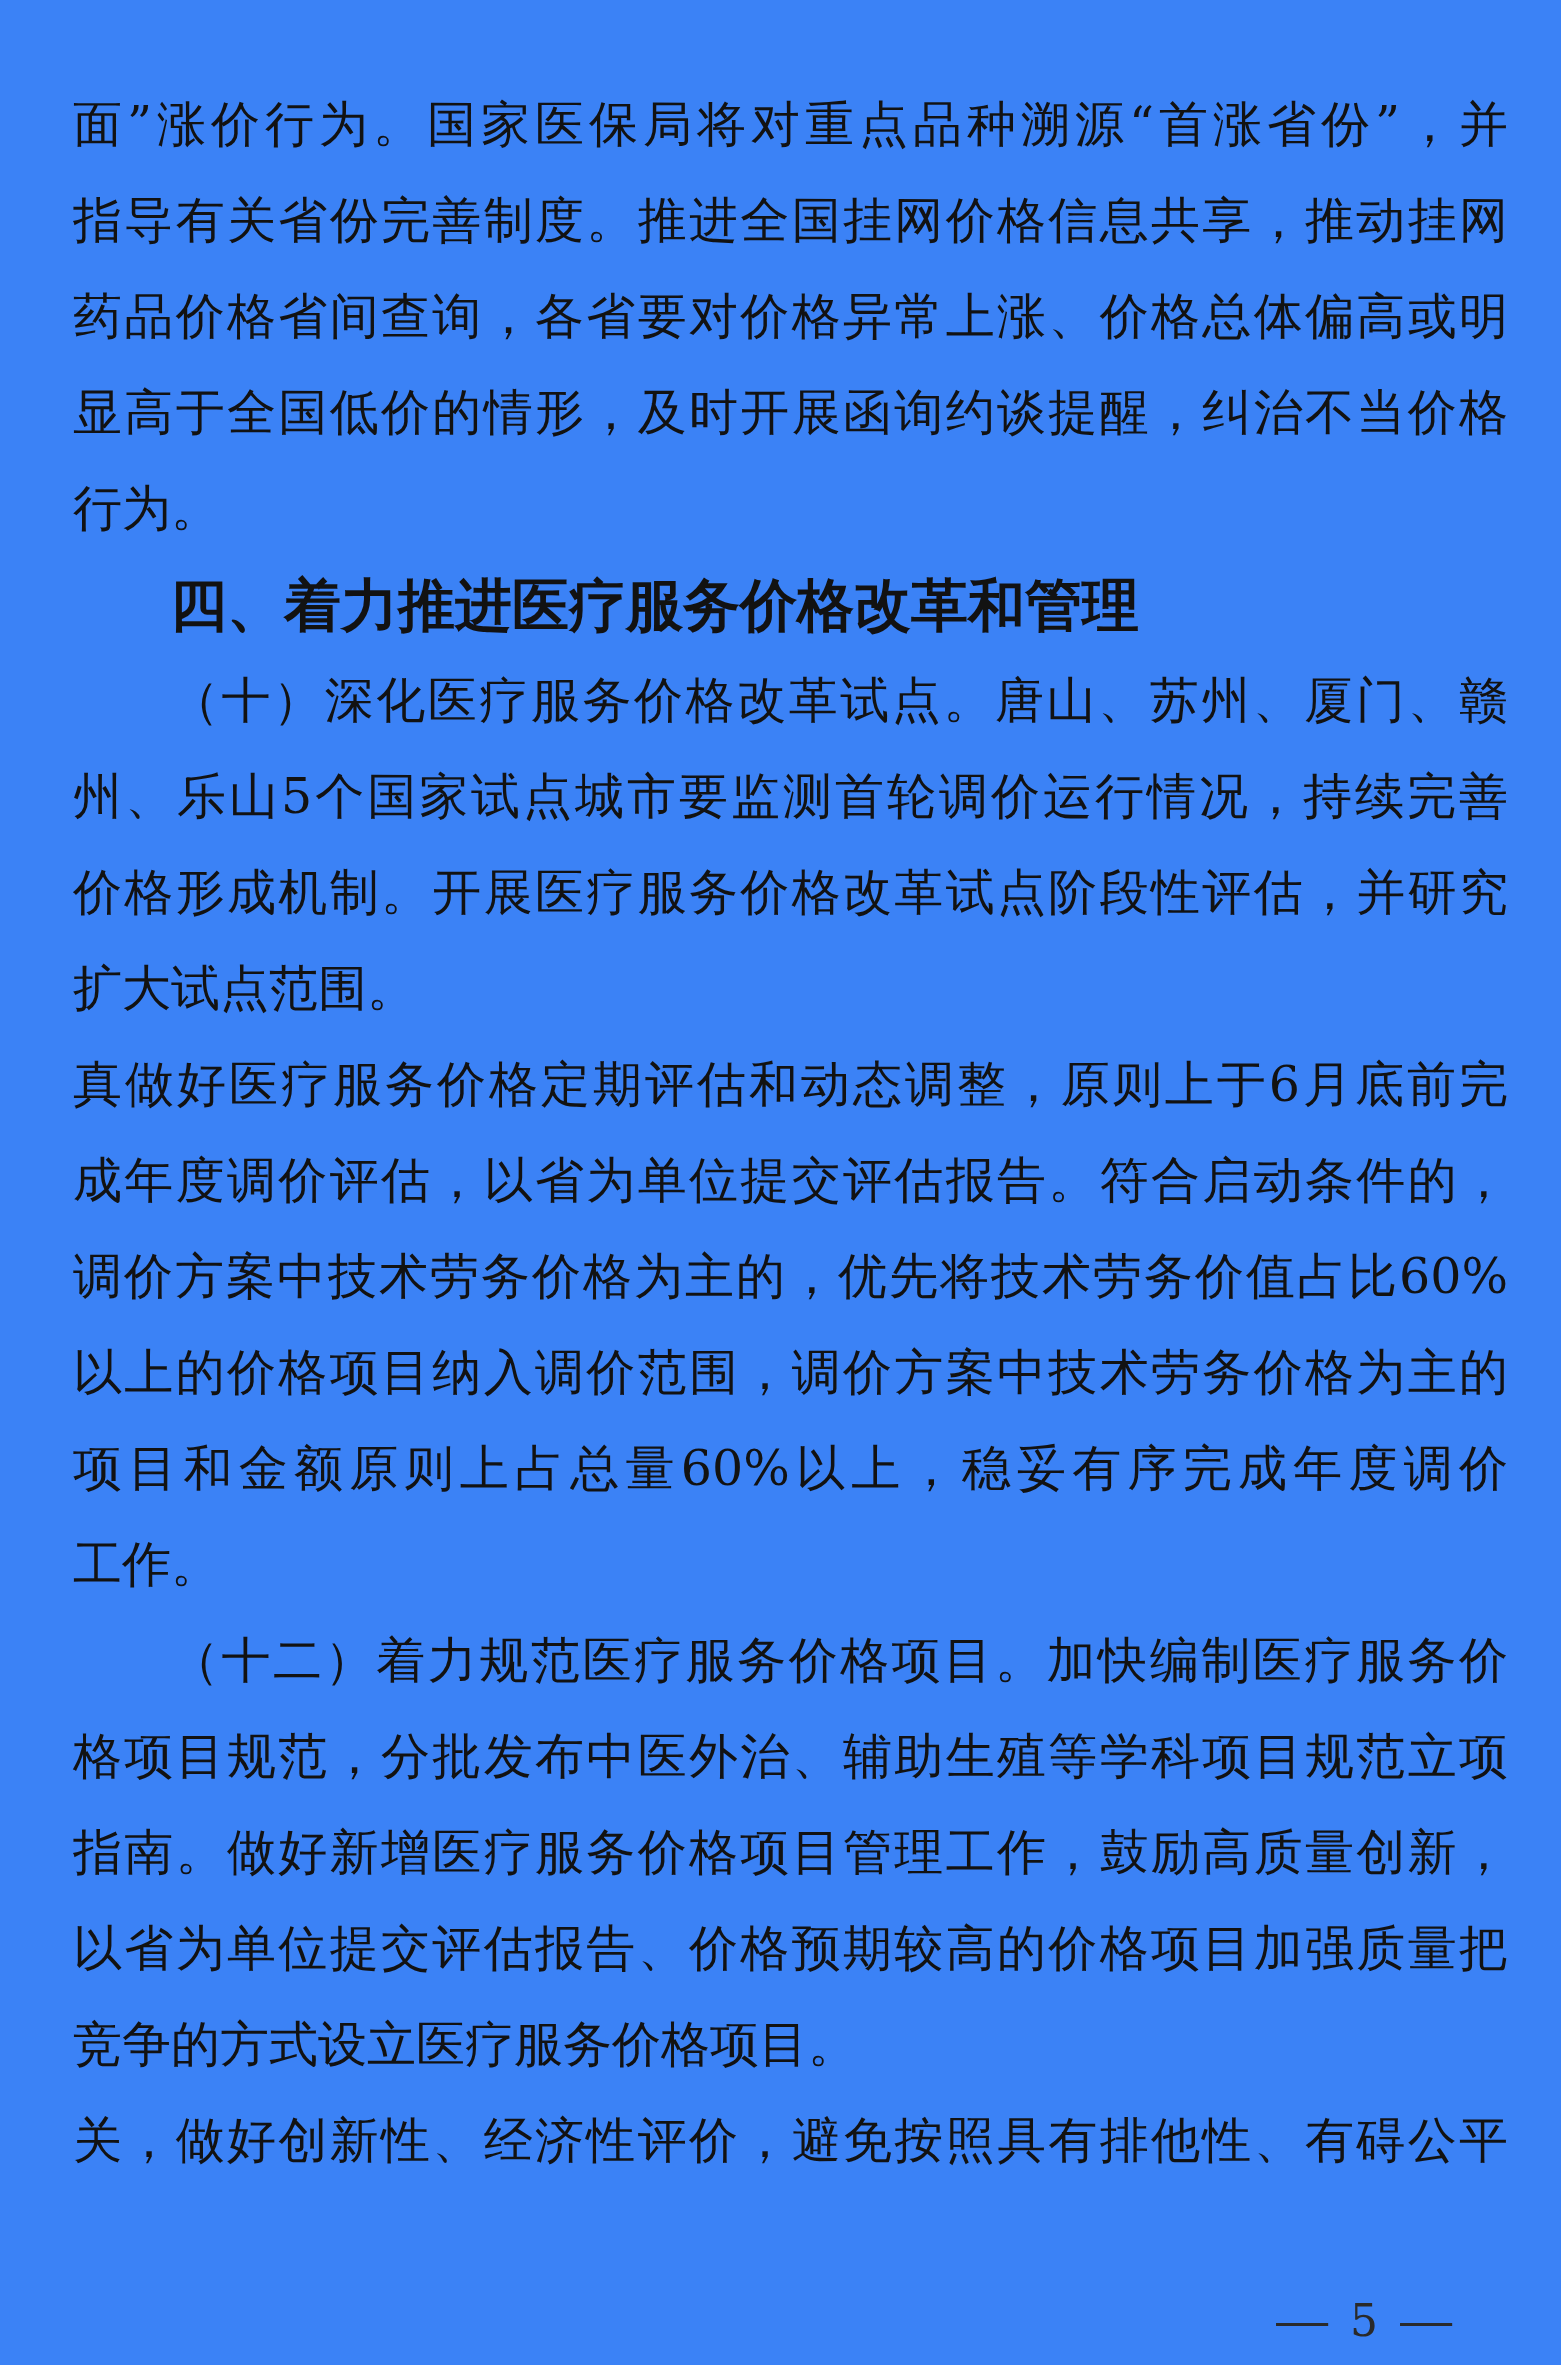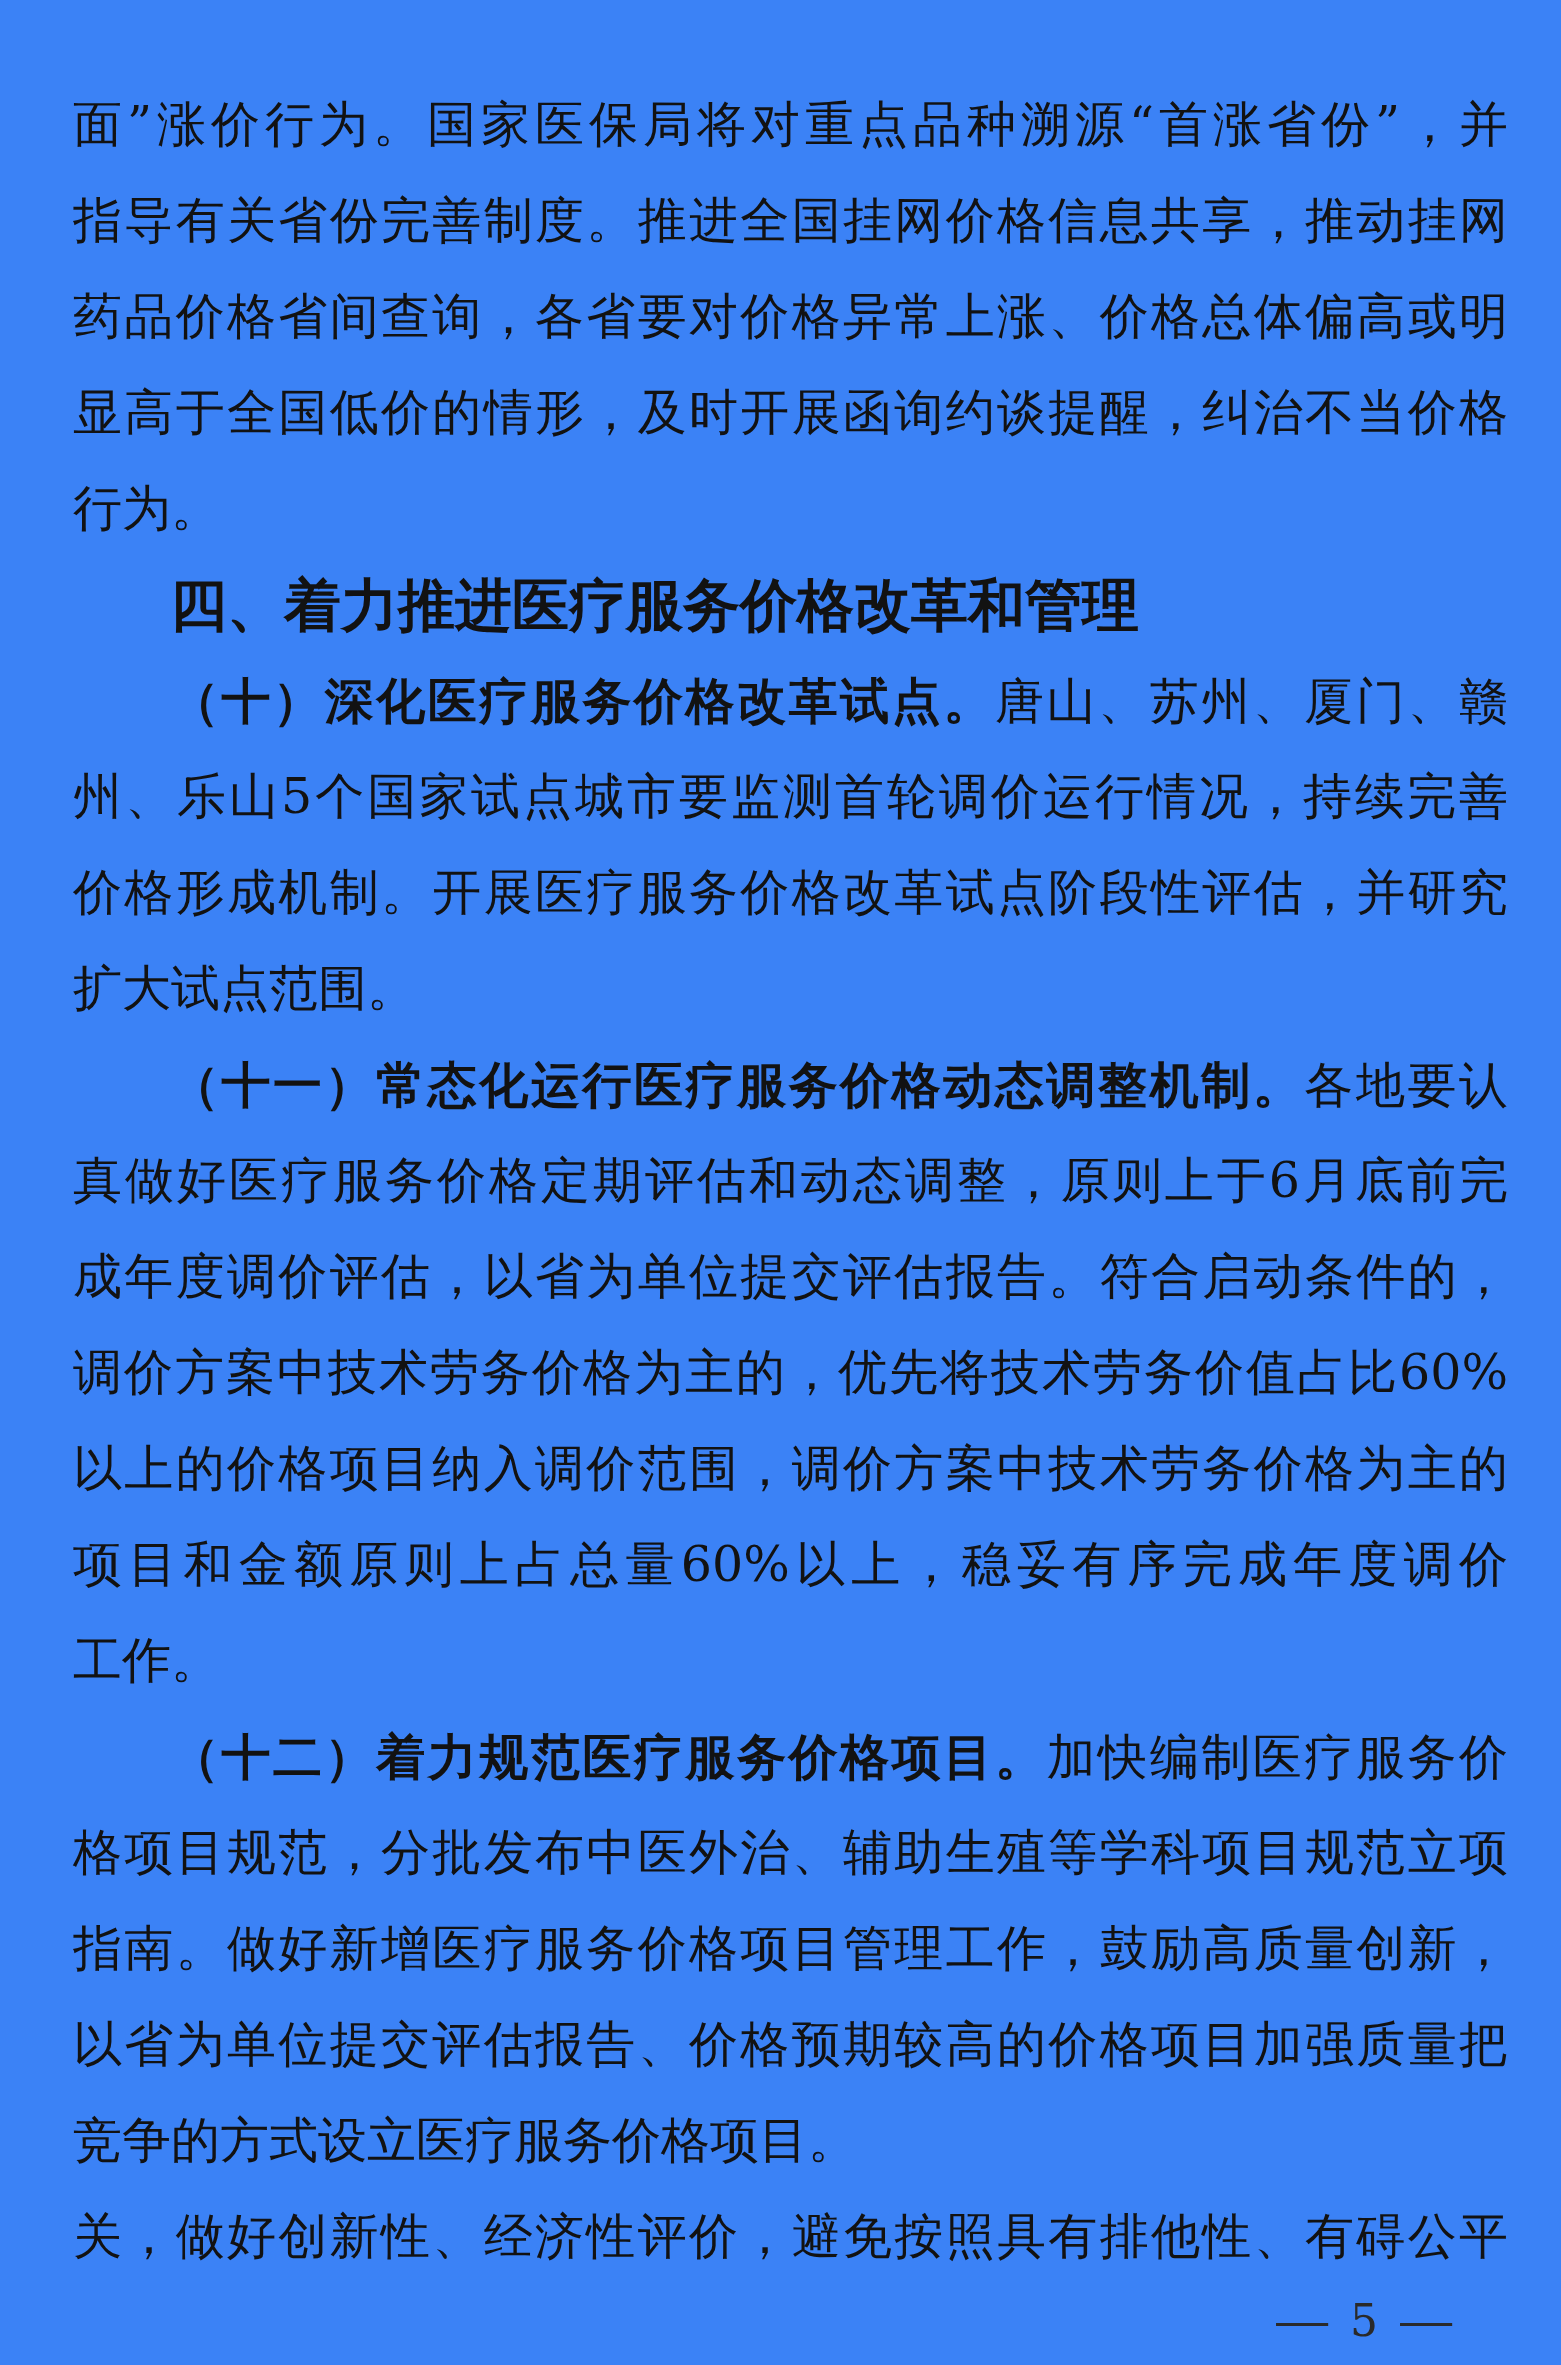--- a/index.html
+++ b/index.html
@@ -26,21 +26,21 @@
     letter-spacing: 0;
   }
   .just {
     white-space: normal;
     text-align: justify;
     text-justify: inter-character;
     text-align-last: justify;
     -moz-text-align-last: justify;
   }
   .indent { padding-left: 97px; }
-  .lead { font-weight: bold; }
+  .lead { font-weight: normal; }
   .heading {
     font-weight: bold;
     font-family: "DejaVu Sans", "Liberation Sans", sans-serif;
     font-size: 57px;
   }
   .footer {
     position: absolute;
     top: 2290px;
     right: 114px;
     font-size: 44px;
@@ -62,21 +62,20 @@
     <div class="line just"><span>显高于全国低价的情形，及时开展函询约谈提醒，纠治不当价格</span></div>
     <div class="line"><span>行为。</span></div>
 
     <div class="line indent"><span class="heading">四、着力推进医疗服务价格改革和管理</span></div>
 
     <div class="line just indent"><span class="lead">（十）深化医疗服务价格改革试点。</span><span>唐山、苏州、厦门、赣</span></div>
     <div class="line just"><span>州、乐山5个国家试点城市要监测首轮调价运行情况，持续完善</span></div>
     <div class="line just"><span>价格形成机制。开展医疗服务价格改革试点阶段性评估，并研究</span></div>
     <div class="line"><span>扩大试点范围。</span></div>
 
-    <div class="line just indent"><span class="lead">（十一）常态化运行医疗服务价格动态调整机制。</span><span>各地要认</span></div>
     <div class="line just"><span>真做好医疗服务价格定期评估和动态调整，原则上于6月底前完</span></div>
     <div class="line just"><span>成年度调价评估，以省为单位提交评估报告。符合启动条件的，</span></div>
     <div class="line just"><span>调价方案中技术劳务价格为主的，优先将技术劳务价值占比60%</span></div>
     <div class="line just"><span>以上的价格项目纳入调价范围，调价方案中技术劳务价格为主的</span></div>
     <div class="line just"><span>项目和金额原则上占总量60%以上，稳妥有序完成年度调价</span></div>
     <div class="line"><span>工作。</span></div>
 
     <div class="line just indent"><span class="lead">（十二）着力规范医疗服务价格项目。</span><span>加快编制医疗服务价</span></div>
     <div class="line just"><span>格项目规范，分批发布中医外治、辅助生殖等学科项目规范立项</span></div>
     <div class="line just"><span>指南。做好新增医疗服务价格项目管理工作，鼓励高质量创新，</span></div>

